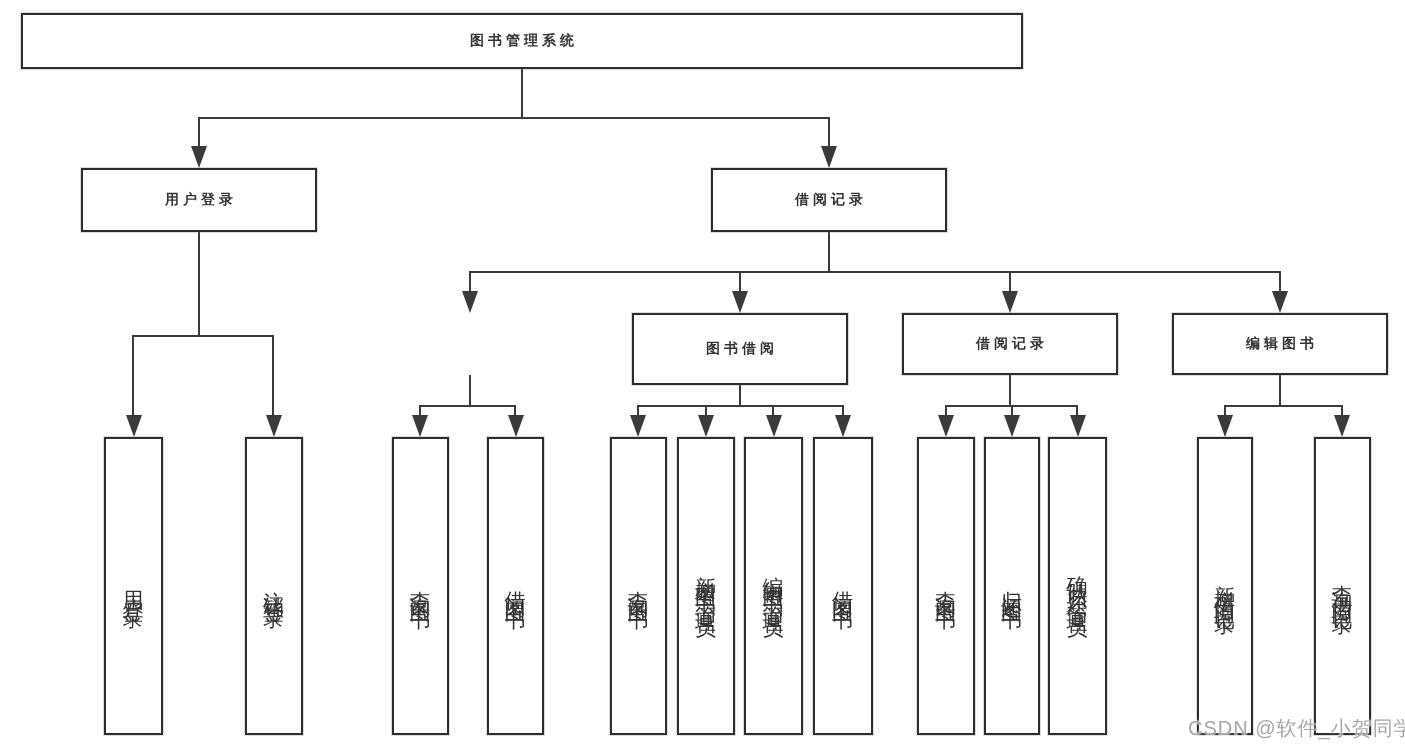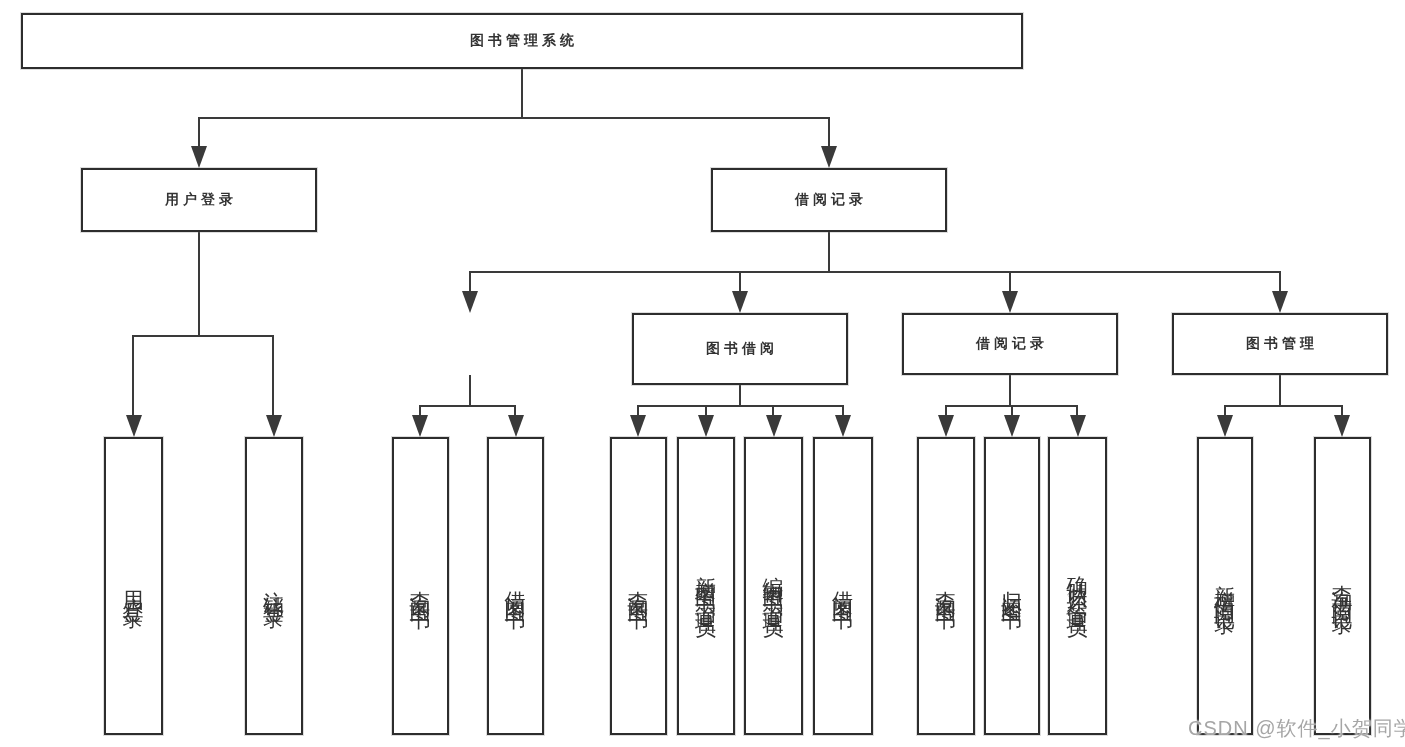--- a/index.html
+++ b/index.html
@@ -132,21 +132,21 @@
     <span>借阅记录</span>
   </div>
 
   <div class="node h-node" style="left:632px; top:313px; width:216px; height:72px;">
     <span>图书借阅</span>
   </div>
   <div class="node h-node" style="left:902px; top:313px; width:216px; height:62px;">
     <span>借阅记录</span>
   </div>
   <div class="node h-node" style="left:1172px; top:313px; width:216px; height:62px;">
-    <span>图书管理</span>
+    <span>编辑图书</span>
   </div>
 
   <div class="node v-node" style="left:104px; top:437px; width:59px; height:298px;">
     <span>用户登录</span>
   </div>
   <div class="node v-node" style="left:245px; top:437px; width:58px; height:298px;">
     <span>注销登录</span>
   </div>
 
   <div class="node v-node" style="left:392px; top:437px; width:57px; height:298px;">

